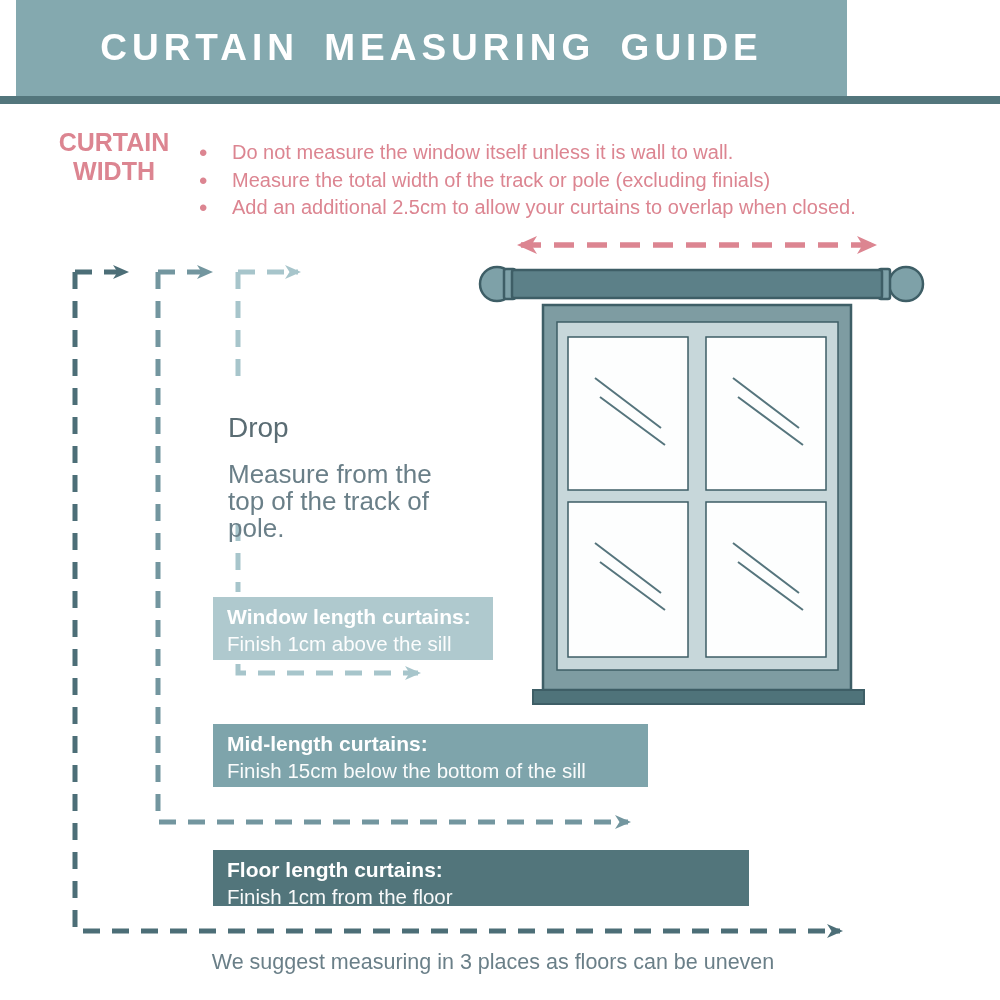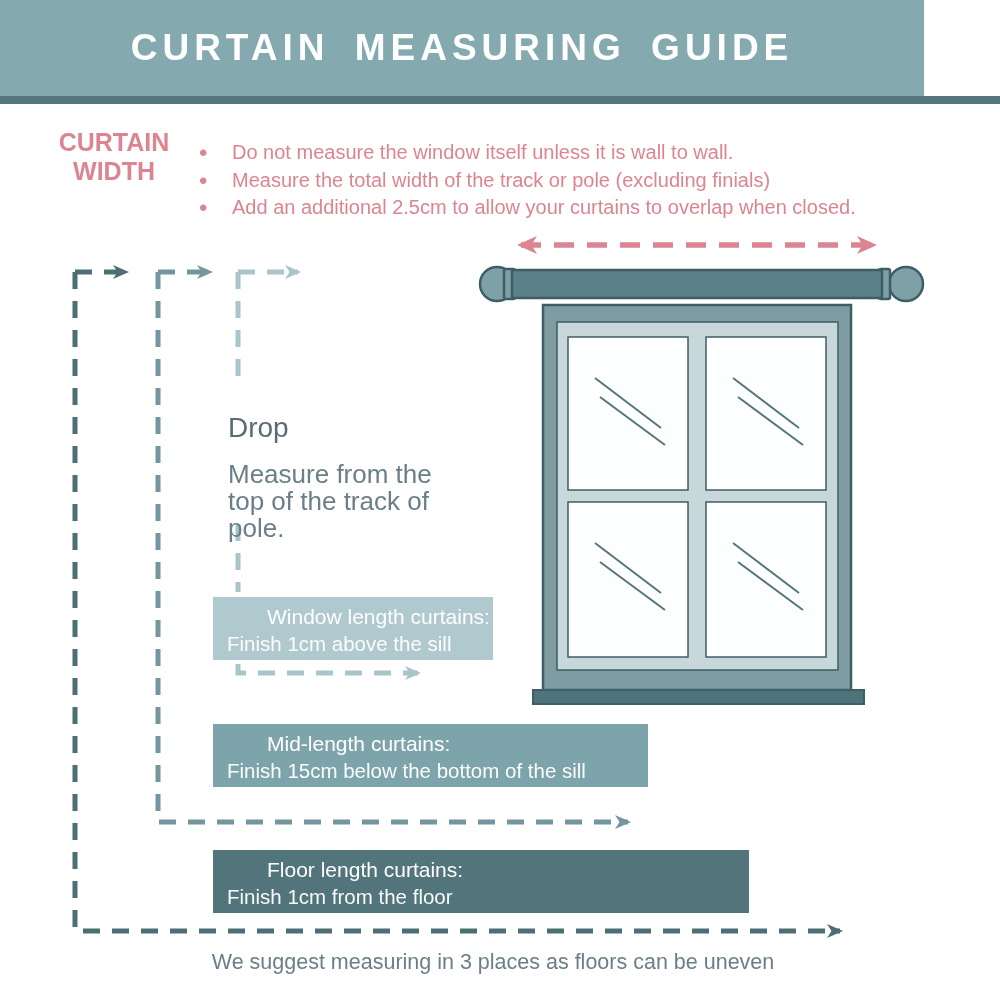--- a/index.html
+++ b/index.html
@@ -7,21 +7,21 @@
     position: relative;
     width: 1000px;
     height: 1000px;
     background: #ffffff;
     font-family: "Liberation Sans", sans-serif;
     overflow: hidden;
   }
 
   
   .band {
-    position: absolute; left: 0; top: 0; width: 924px; height: 96px;
+    position: absolute; left: 16px; top: 0; width: 831px; height: 96px;
     background: var(--header-band, #84A9AF);
     display: flex; align-items: center; justify-content: center;
   }
   .band h1 {
     margin: 0;
     color: #ffffff;
     font-size: 37px;
     font-weight: bold;
     letter-spacing: 5px;
     word-spacing: 10px;
@@ -69,25 +69,25 @@
     font-size: 26px; line-height: 27px;
   }
 
   
   .len-box {
     position: absolute; left: 213px;
     color: #ffffff;
     padding: 6px 14px 8px 14px;
     box-sizing: border-box;
   }
-  .len-title  { font-size: 21px; font-weight: normal; line-height: 27px; white-space: nowrap; margin-left: 40px; }
+  .len-title  { font-size: 21px; font-weight: bold; line-height: 27px; white-space: nowrap; }
   .len-detail { font-size: 20.5px; line-height: 27px; white-space: nowrap; color: rgba(255,255,255,0.96); }
   .box-window { top: 597px; width: 280px; height: 63px; background: var(--box-window, #AFC9CE); }
   .box-mid    { top: 724px; width: 435px; height: 63px; background: var(--box-mid, #7EA4AB); }
-  .box-floor  { top: 850px; width: 536px; height: 63px; background: var(--box-floor, #52757B); }
+  .box-floor  { top: 850px; width: 536px; height: 56px; background: var(--box-floor, #52757B); }
 
   
   .footer-note {
     position: absolute; left: 0; top: 950px; width: 986px;
     text-align: center;
     color: var(--text-body, #6A7F88);
     font-size: 21.5px;
   }
 
   

